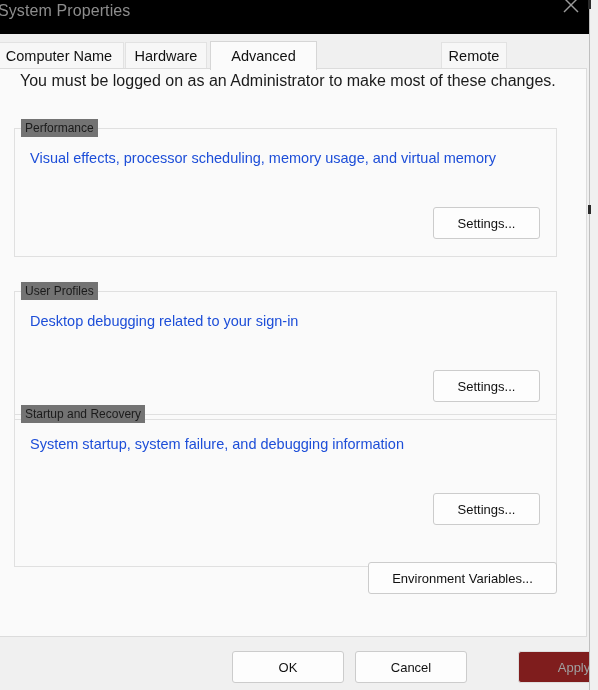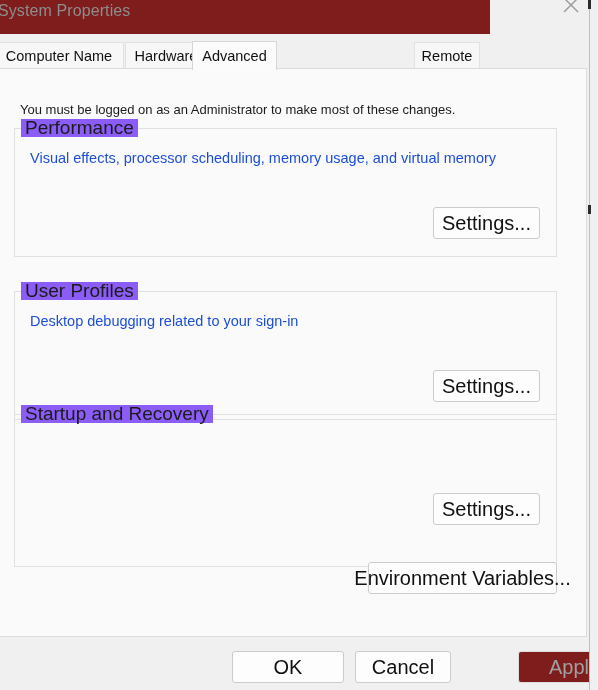--- a/index.html
+++ b/index.html
@@ -21,23 +21,23 @@
     width: 598px;
     height: 690px;
     background: #f0f0f0;
     box-sizing: border-box;
   }
 
   
   .titlebar {
     position: absolute;
     left: 0; top: 0;
-    width: 490px;
+    width: 598px;
     height: 34px;
-    background: #7f1d1d;
+    background: #000000;
   }
   .title-text {
     position: absolute;
     left: -2px;
     top: 0px;
     font-size: 16px;
     color: #8d8d8d;
     line-height: 22px;
     white-space: nowrap;
     letter-spacing: 0.1px;
@@ -96,42 +96,42 @@
     width: 588px;
     height: 569px;
     background: #fafafa;
     border: 1px solid #dcdcdc;
     box-sizing: border-box;
   }
 
   .admin-note {
     position: absolute;
     left: 20px;
-    top: 102px;
-    font-size: 13px;
+    top: 72px;
+    font-size: 16px;
     color: #1b1b1b;
     white-space: nowrap;
   }
 
   
   .group {
     position: absolute;
     left: 14px;
     width: 543px;
     border: 1px solid #e0e0e0;
     box-sizing: border-box;
     background: transparent;
   }
   .group-label {
     position: absolute;
     top: -10px;
     left: 6px;
-    background: #8b5cf6;
+    background: #737373;
     padding: 0 4px;
-    font-size: 19px;
+    font-size: 12px;
     color: #1b1b1b;
     white-space: nowrap;
     line-height: 18px;
   }
   .group-desc {
     position: absolute;
     left: 15px;
     top: 21px;
     font-size: 14.5px;
     color: #1d4ed8;
@@ -139,21 +139,21 @@
   }
 
   
   .btn {
     position: absolute;
     background: #fdfdfd;
     border: 1px solid #cccccc;
     border-radius: 3px;
     box-sizing: border-box;
     font-family: "Liberation Sans", sans-serif;
-    font-size: 20px;
+    font-size: 13px;
     color: #111111;
     display: flex;
     align-items: center;
     justify-content: center;
     white-space: nowrap;
     line-height: 1;
   }
   .btn.settings {
     width: 107px;
     height: 32px;
@@ -177,21 +177,21 @@
   
   .footer {
     position: absolute;
     left: 0;
     top: 637px;
     width: 598px;
     height: 53px;
     background: #f0f0f0;
   }
   .btn-ok    { left: 232px; top: 651px; width: 112px; height: 32px; }
-  .btn-cancel{ left: 355px; top: 651px; width: 96px; height: 32px; }
+  .btn-cancel{ left: 355px; top: 651px; width: 112px; height: 32px; }
   .btn-apply { left: 478px; top: 651px; width: 112px; height: 32px; }
 
   
   .right-edge {
     position: absolute;
     left: 589px;
     top: 0;
     width: 1px;
     height: 690px;
     background: #bfbfbf;
@@ -227,24 +227,24 @@
     </div>
   </div>
 
   <div class="tabstrip">
     <div class="tab" style="left:-6px; width:130px;">
       <span>Computer Name</span>
     </div>
     <div class="tab" style="left:125px; width:82px;">
       <span>Hardware</span>
     </div>
-    <div class="tab selected" style="left:192px; width:85px;text-align:right;">
+    <div class="tab selected" style="left:210px; width:107px;text-align:right;">
       <span>Advanced</span>
     </div>
-    <div class="tab" style="left:414px; width:66px;">
+    <div class="tab" style="left:441px; width:66px;">
       <span>Remote</span>
     </div>
   </div>
 
   <div class="panel"></div>
 
   <div class="admin-note">You must be logged on as an Administrator to make most of these changes.</div>
 
   <div class="group" style="top:128px; height:129px;">
     <div class="group-label">Performance</div>
@@ -257,20 +257,21 @@
   <div class="group" style="top:271px; height:129px;margin-top:20px;">
     <div class="group-label">User Profiles</div>
     <div class="group-desc">Desktop debugging related to your sign-in</div>
     <div class="btn settings" style="top:78px;">
       <span>Settings...</span>
     </div>
   </div>
 
   <div class="group" style="top:414px; height:153px;">
     <div class="group-label">Startup and Recovery</div>
+    <div class="group-desc">System startup, system failure, and debugging information</div>
     <div class="btn settings" style="top:78px;">
       <span>Settings...</span>
     </div>
   </div>
 
   <div class="btn btn-env">
     <span>Environment Variables...</span>
   </div>
 
   <div class="footer"></div>

